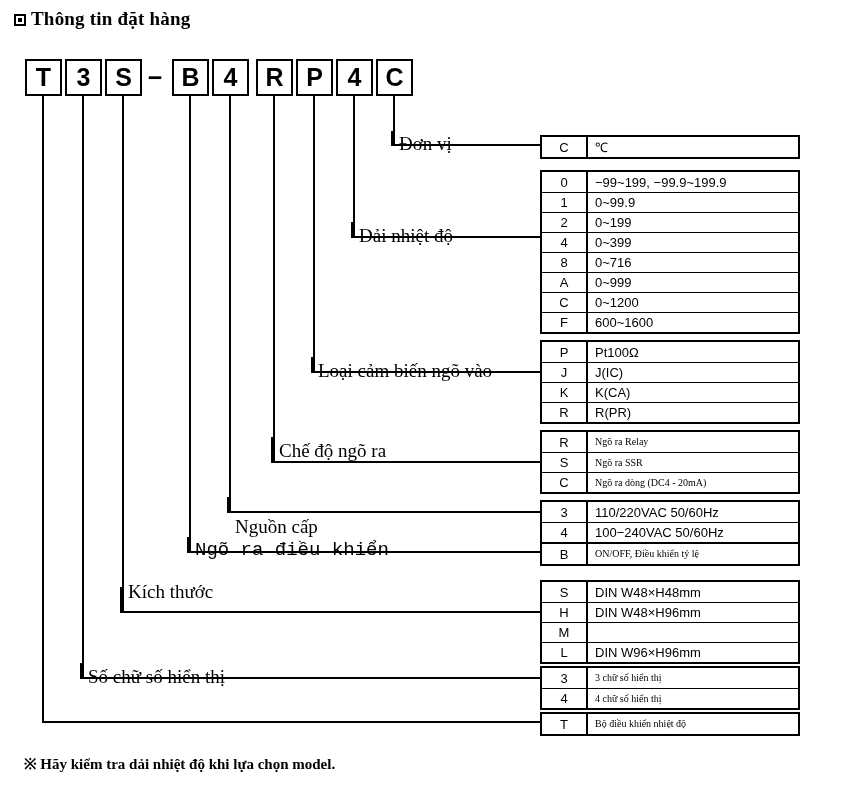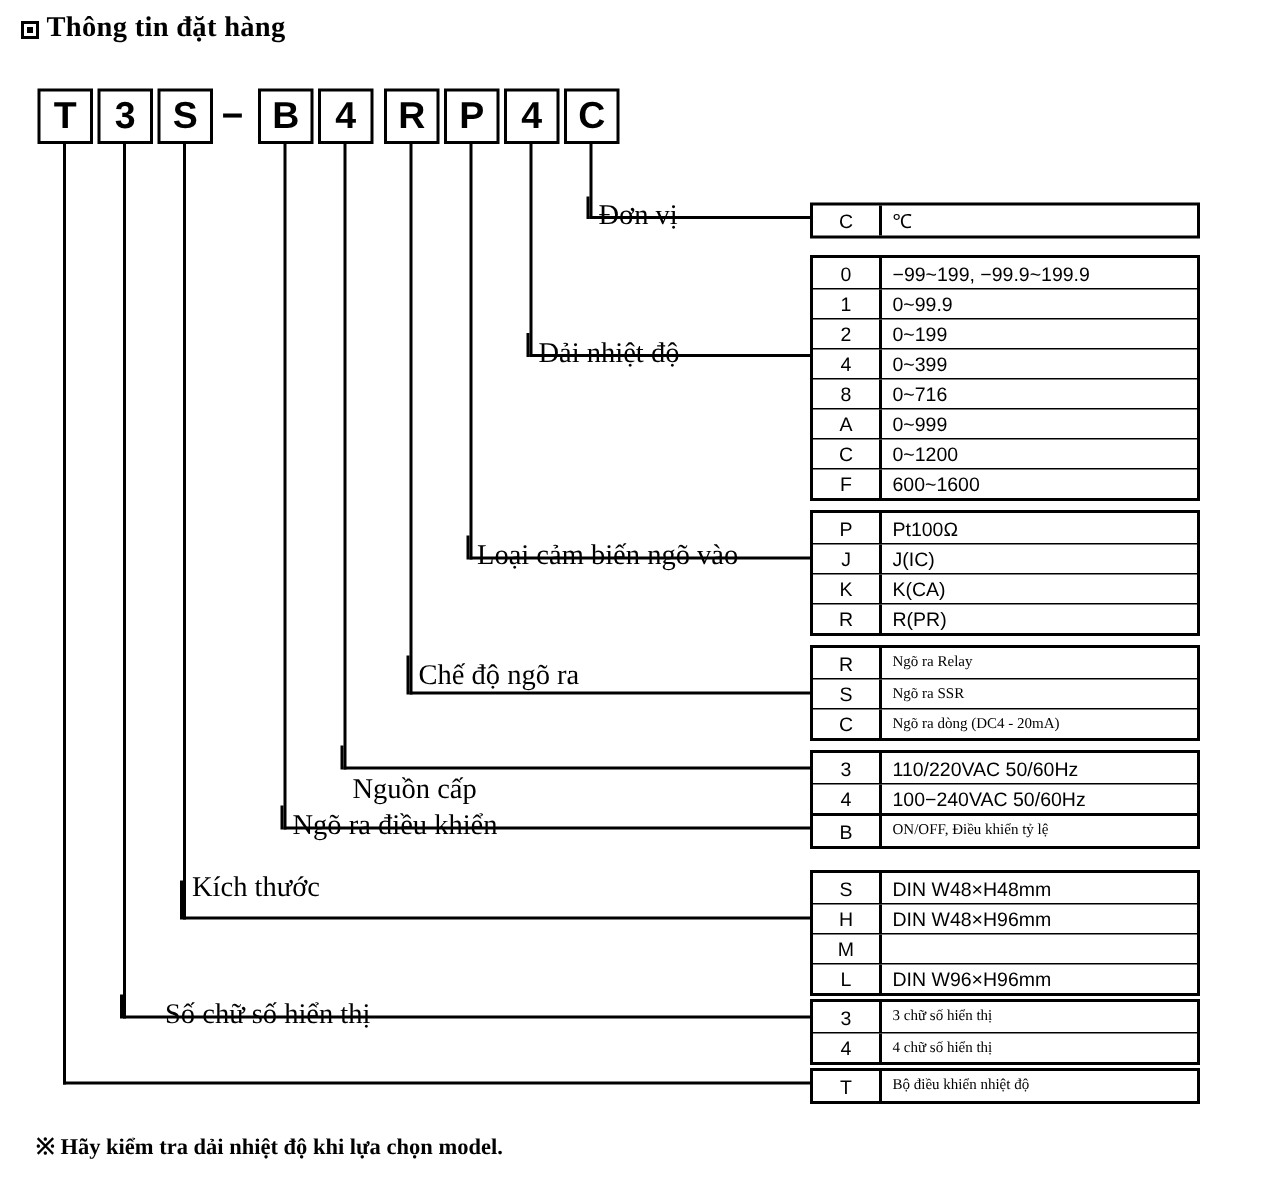--- a/index.html
+++ b/index.html
@@ -130,23 +130,23 @@
   <div class="vline" style="left:80px;top:663px;height:16px;"></div>
 
   <div class="vline" style="left:42px;top:96px;height:627px;"></div>
   <div class="hline" style="left:42px;top:721px;width:498px;"></div>
 
   <div class="leader-label" style="left:399px;top:134px;">Đơn vị</div>
   <div class="leader-label" style="left:359px;top:226px;text-align:right;">Dải nhiệt độ</div>
   <div class="leader-label" style="left:318px;top:361px;">Loại cảm biến ngõ vào</div>
   <div class="leader-label" style="left:279px;top:441px;">Chế độ ngõ ra</div>
   <div class="leader-label" style="left:235px;top:501px;margin-top:16px;">Nguồn cấp</div>
-  <div class="leader-label" style="left:195px;top:541px;">Ngõ ra điều khiển</div>
+  <div class="leader-label" style="left:195px;top:541px;font-family:Liberation Mono, monospace;">Ngõ ra điều khiển</div>
   <div class="leader-label" style="left:128px;top:582px;">Kích thước</div>
-  <div class="leader-label" style="left:88px;top:667px;margin-left:22px;">Số chữ số hiển thị</div>
+  <div class="leader-label" style="left:88px;top:667px;">Số chữ số hiển thị</div>
 
   <div class="opt-table" style="top:135px;">
     <div class="opt-row">
       <div class="opt-code">C</div>
       <div class="opt-desc">℃</div>
     </div>
   </div>
 
   <div class="opt-table" style="top:170px;">
     <div class="opt-row">

